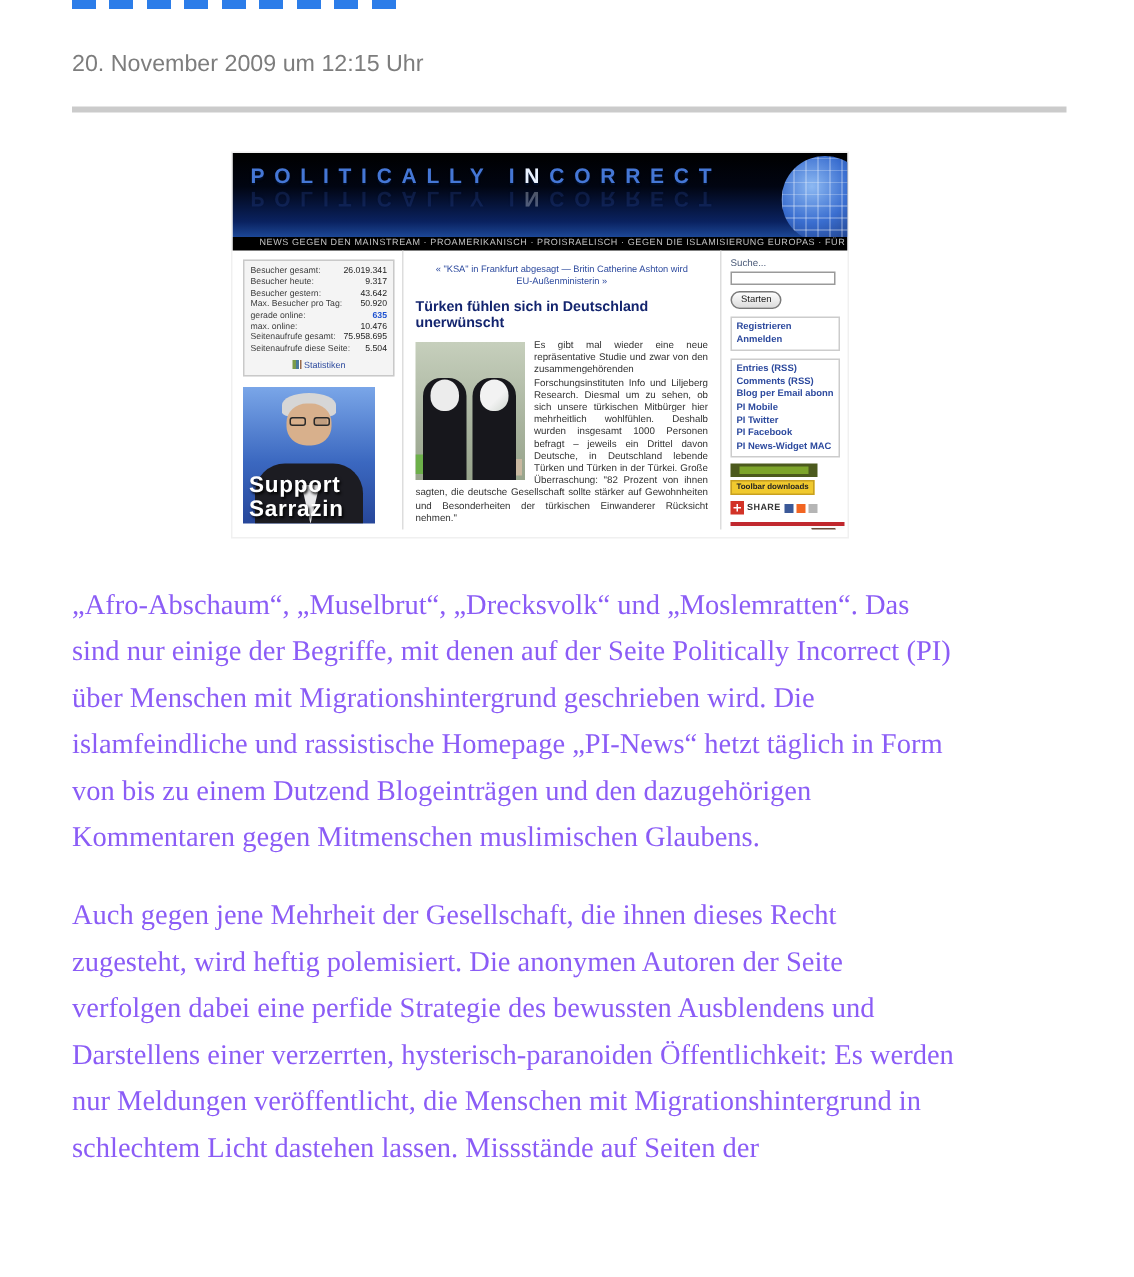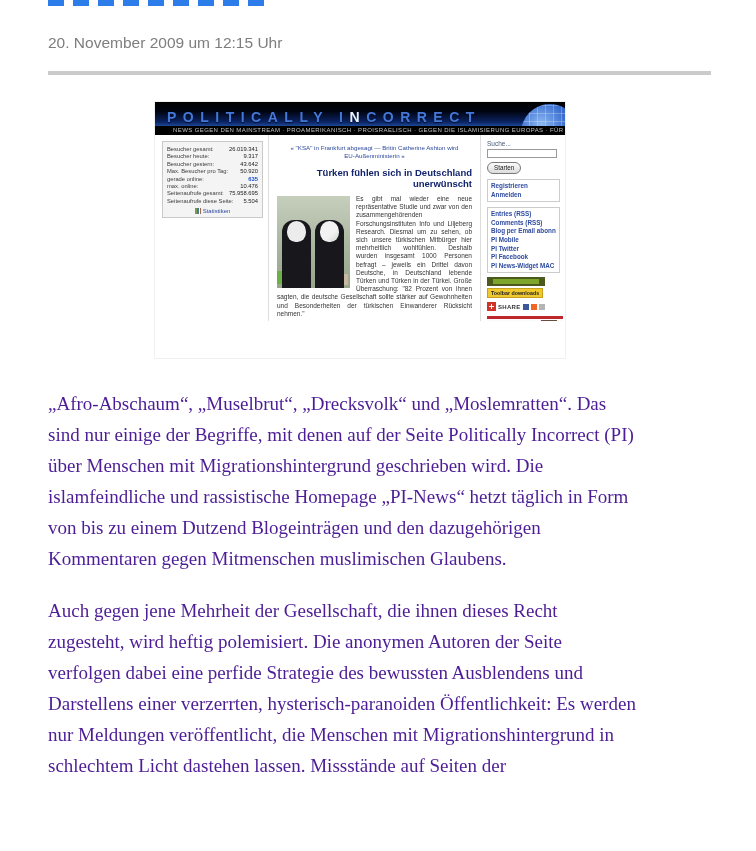--- a/index.html
+++ b/index.html
@@ -16,21 +16,21 @@
     font:bold 34px/48px "Liberation Sans",sans-serif; padding:0 8px 0 2px; }
 
   .date { margin-top:28px; color:#7d7d7d; font-size:15.5px; }
 
   .rule { margin-top:19px; width:663px; height:4px; background:#cbcbcb; }
 
   
   figure.shot { margin:27px 0 0 107px; width:410px; height:256px; background:#fff;
     position:relative; overflow:hidden; font-family:"Liberation Sans",sans-serif;
     box-shadow:0 0 0 1px #f0f0f0; }
-  .pi-header { height:24px; position:relative; overflow:hidden;
+  .pi-header { height:56px; position:relative; overflow:hidden;
     background:linear-gradient(180deg,#000 0%,#010512 40%,#0a2260 82%,#1c4796 100%); }
   .pi-logo { position:absolute; left:12px; top:7px; white-space:nowrap;
     font-weight:bold; font-size:14px; letter-spacing:6.5px; color:#4577d6;
     text-shadow:0 1px 1px #00102e; }
   .pi-logo .accent { color:#eaf2ff; }
   .pi-logo.reflection { top:23px; transform:scaleY(-1); opacity:.32; color:#24418c; }
   .globe { position:absolute; right:-14px; top:2px; width:58px; height:58px; border-radius:50%;
     background:
       repeating-linear-gradient(0deg,rgba(255,255,255,.25) 0 1px,transparent 1px 8px),
       repeating-linear-gradient(90deg,rgba(255,255,255,.25) 0 1px,transparent 1px 8px),
@@ -58,21 +58,21 @@
     box-shadow:15px 0 0 -1px #2a2a2a22; }
   .sz-gl2 { position:absolute; top:20px; left:47px; width:11px; height:6px; border:1px solid #2a2a2a; border-radius:2px; }
   .sz-suit { position:absolute; bottom:0; left:8px; width:72px; height:40px; background:#1c1c22; border-radius:20px 20px 0 0; }
   .sz-shirt { position:absolute; bottom:0; left:39px; width:12px; height:26px; background:#e8e8ea;
     clip-path:polygon(0 0,100% 0,50% 100%); }
   .sz-text { position:absolute; left:4px; bottom:1px; color:#fff; font-weight:bold; font-size:15px;
     line-height:16px; text-shadow:1px 1px 2px #000; letter-spacing:.5px; }
 
   .pi-main { flex:1; border-right:1px solid #ddd; padding:9px 8px 0; overflow:hidden; }
   .post-nav { text-align:center; color:#2d4a9e; font-size:6.2px; line-height:8px; margin-bottom:7px; }
-  .pi-headline { font-size:9.5px; font-weight:bold; color:#13246e; margin-bottom:6px;text-align:right; }
+  .pi-headline { font-size:9.5px; font-weight:bold; color:#13246e; margin-bottom:6px; }
   .pi-article { font-size:6.5px; line-height:8.2px; color:#333; text-align:justify; }
   .pi-photo { float:left; width:73px; height:92px; margin:1px 6px 2px 0; position:relative; overflow:hidden;
     background:linear-gradient(180deg,#c6cfbc 0%,#aab5a0 55%,#98a48c 100%); }
   .fig { position:absolute; bottom:0; width:29px; height:68px; background:#17171c; border-radius:12px 12px 0 0; }
   .fig.f1 { left:5px; } .fig.f2 { left:38px; }
   .scarf { position:absolute; top:1px; left:5px; width:19px; height:21px; background:#ececec; border-radius:50% 50% 45% 45%; }
   .f2 .scarf { background:linear-gradient(135deg,#f2f2f2 60%,#cfd6cf); }
   .bag { position:absolute; bottom:4px; left:0; width:9px; height:13px; background:#6db04a; }
   .bag2 { position:absolute; bottom:3px; right:2px; width:8px; height:11px; background:#c9b8a0; }
 
@@ -98,21 +98,21 @@
     background:linear-gradient(180deg,#c0272d 0 3px,#fafafa 3px); }
   .ad-partial:before { content:""; position:absolute; left:6px; top:5px; width:26px; height:12px;
     background:#3a3a3a; transform:skewX(-30deg); }
   .ad-partial:after { content:""; position:absolute; right:4px; top:4px; width:16px; height:12px;
     background:#6a4a3a; transform:skewX(20deg); }
 
   
   .caption { margin:15px 0 0 107px; width:410px; text-align:center;
     font:italic 17px/19px "Liberation Serif",serif; color:#666; }
   .body-text { margin-top:30px; }
-  .para { font:19px/31px "Liberation Serif",serif; color:#4c1d95; white-space:pre-line; margin:0 0 21px 0; width:670px; }
+  .para { font:19px/31px "Liberation Serif",serif; color:#8b5cf6; white-space:pre-line; margin:0 0 21px 0; width:670px; }
 </style>
 </head>
 <body>
 
 <div class="content">
 
   <div class="sel-fragments"></div>
 
 
   <div class="date">20. November 2009 um 12:15 Uhr</div>
@@ -155,20 +155,32 @@
             </div>
           <div class="stat-row">
               <span>Seitenaufrufe gesamt:</span>
               <b>75.958.695</b>
             </div>
           <div class="stat-row">
               <span>Seitenaufrufe diese Seite:</span>
               <b>5.504</b>
             </div>
           <div class="stats-link"><span class="stat-icon"></span><span>Statistiken</span></div>
+        </div>
+        <div class="sarrazin">
+          <div class="sz-hair"></div>
+          <div class="sz-face"></div>
+          <div class="sz-gl"></div>
+          <div class="sz-gl2"></div>
+          <div class="sz-suit"></div>
+          <div class="sz-shirt"></div>
+          <div class="sz-text">
+              <div>Support</div>
+              <div>Sarrazin</div>
+            </div>
         </div>
       </div>
       <div class="pi-main">
         <div class="post-nav">
           <div>« "KSA" in Frankfurt abgesagt — Britin Catherine Ashton wird</div>
           <div>EU-Außenministerin »</div>
         </div>
         <h2 class="pi-headline">Türken fühlen sich in Deutschland unerwünscht</h2>
         <div class="pi-article">
           <div class="pi-photo">

